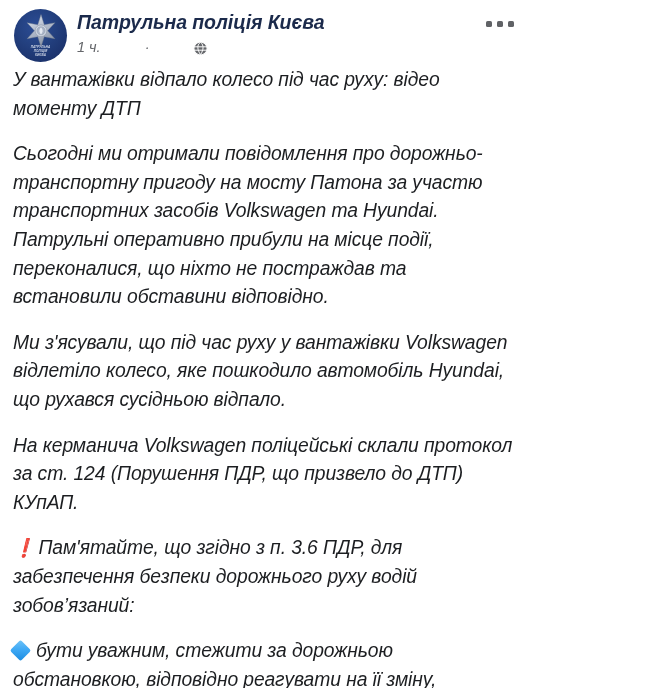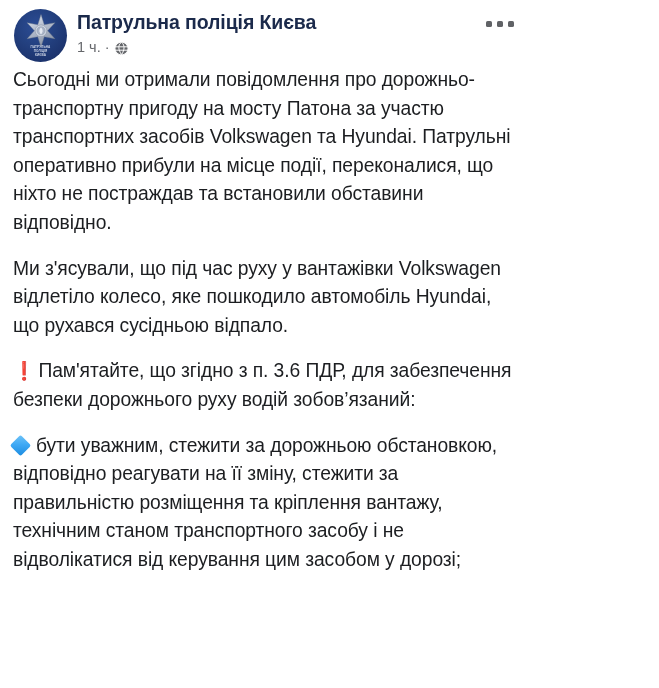--- a/index.html
+++ b/index.html
@@ -17,20 +17,21 @@
     color: #050505;
   }
 
   .post {
     width: 530px;
     height: 688px;
     box-sizing: border-box;
     padding: 0;
     background: #ffffff;
     position: relative;
+    font-style: italic;
   }
 
   
   .post-header {
     display: flex;
     align-items: flex-start;
     padding: 9px 14px 0 14px;
     position: relative;
     height: 60px;
     box-sizing: border-box;
@@ -88,20 +89,21 @@
     white-space: nowrap;
   }
 
   .meta-row {
     display: flex;
     align-items: center;
     margin-top: 4px;
     color: #65676b;
     font-size: 14.5px;
     line-height: 18px;
+    gap: 40px;
   }
   .meta-sep {
     margin: 0 4px;
     color: #65676b;
     font-size: 14.5px;
   }
   .globe-icon {
     display: inline-block;
     width: 15px;
     height: 15px;
@@ -208,25 +210,27 @@
 
     <div class="menu-dots" title="">
       <i></i>
       <i></i>
       <i></i>
     </div>
   </div>
 
   <div class="post-body">
 
+    <p>У вантажівки відпало колесо під час руху: відео моменту ДТП</p>
 
     <p>Сьогодні ми отримали повідомлення про дорожньо-транспортну пригоду на мосту Патона за участю транспортних засобів Volkswagen та Hyundai. Патрульні оперативно прибули на місце події, переконалися, що ніхто не постраждав та встановили обставини відповідно.</p>
 
     <p>Ми з'ясували, що під час руху у вантажівки Volkswagen відлетіло колесо, яке пошкодило автомобіль Hyundai, що рухався сусідньою відпало.</p>
 
+    <p>На керманича Volkswagen поліцейські склали протокол за ст. 124 (Порушення ПДР, що призвело до ДТП) КУпАП.</p>
 
     <p><span class="emoji-alert">❗</span><span>Пам'ятайте, що згідно з п. 3.6 ПДР, для забезпечення безпеки дорожнього руху водій зобов’язаний:</span></p>
 
 
     <p><span class="emoji-diamond"></span><span>бути уважним, стежити за дорожньою обстановкою, відповідно реагувати на її зміну, стежити за правильністю розміщення та кріплення вантажу, технічним станом транспортного засобу і не відволікатися від керування цим засобом у дорозі;</span></p>
 
   </div>
 </div>
 
 </body></html>

